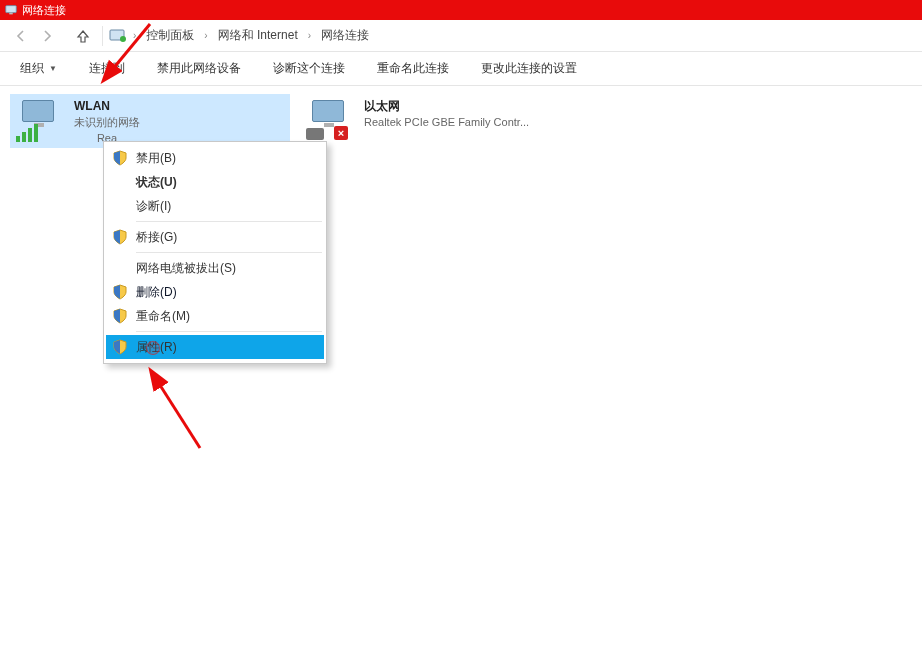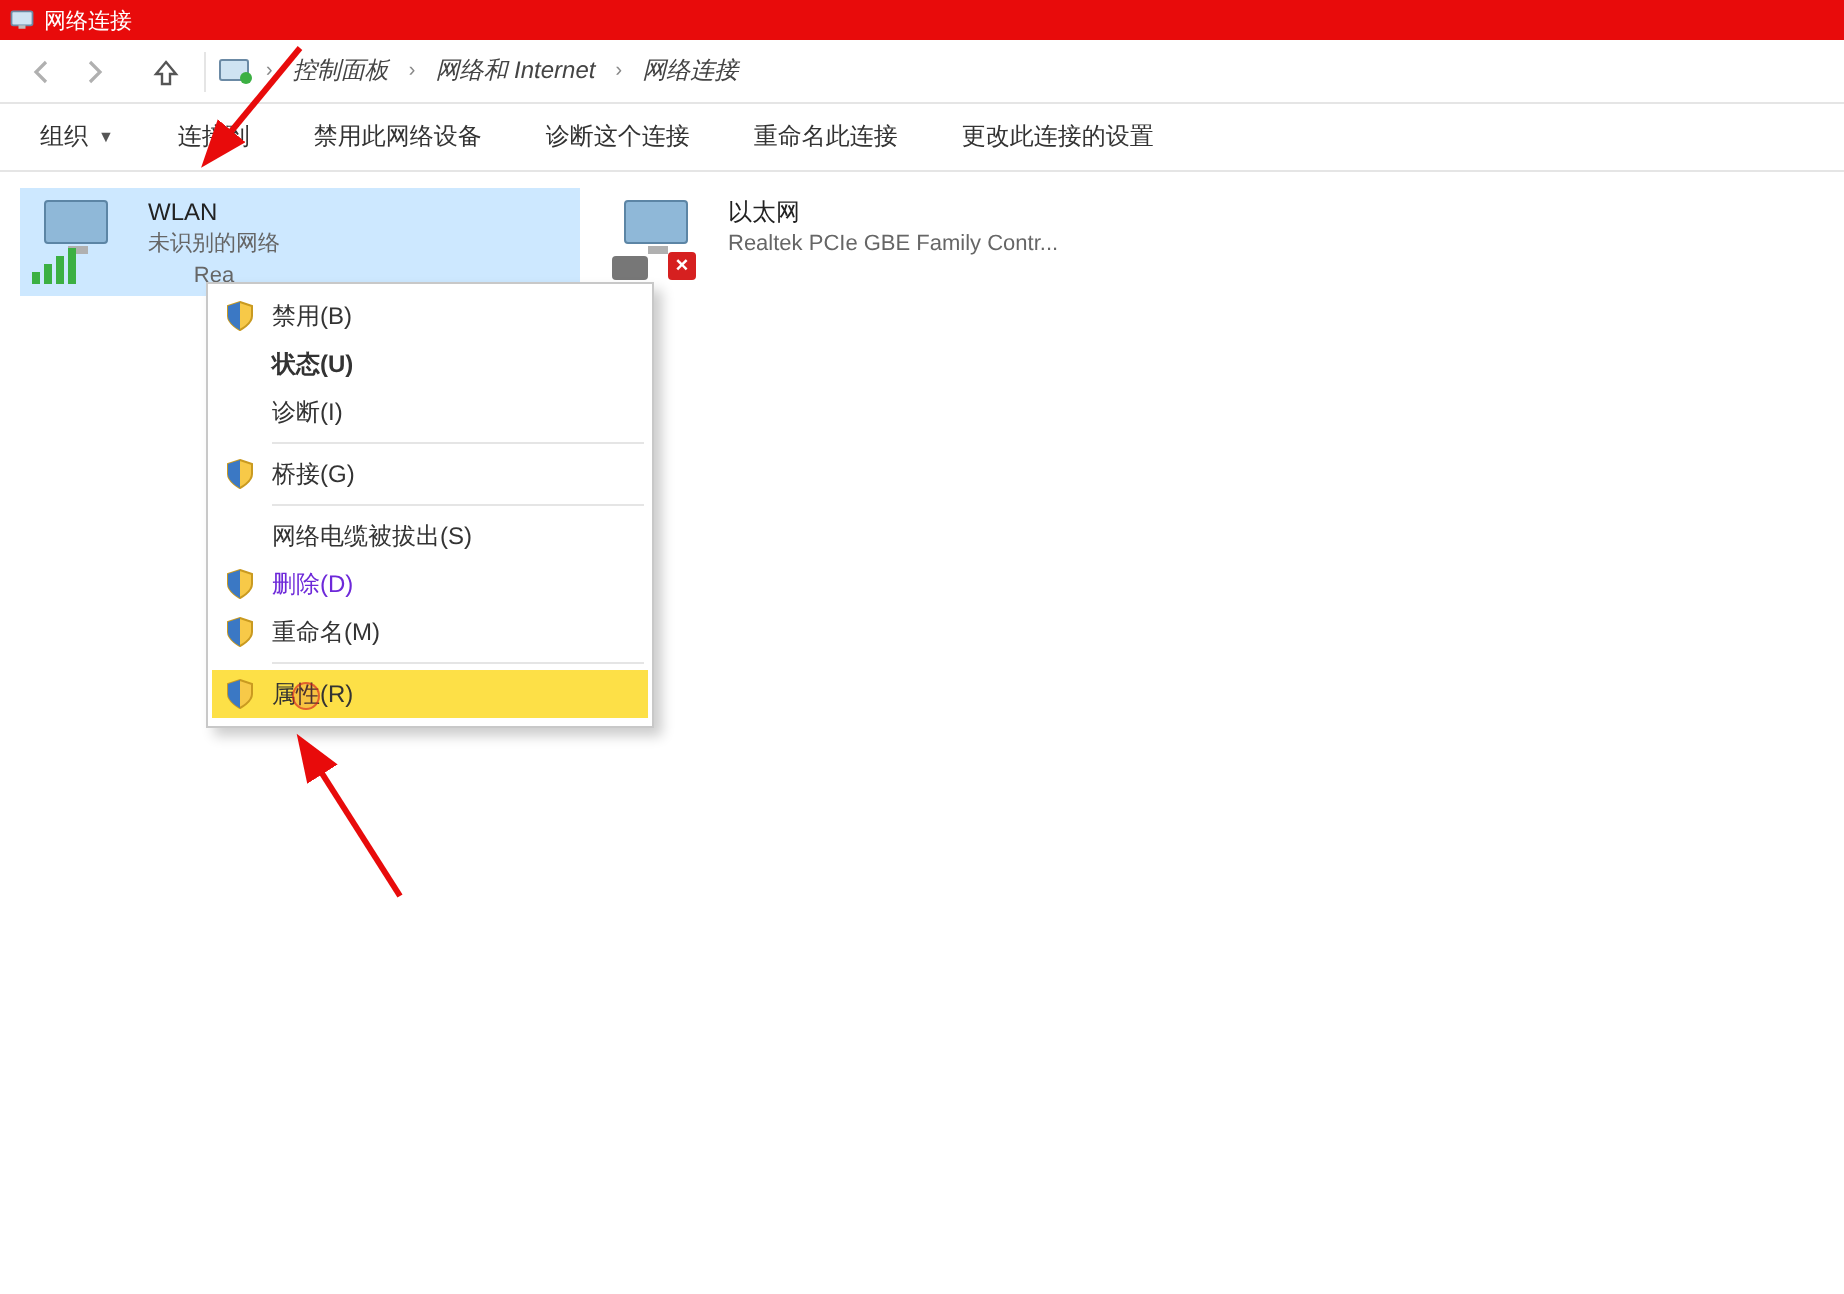--- a/index.html
+++ b/index.html
@@ -10,49 +10,49 @@
     .titlebar .ticon { width: 14px; height: 14px; margin-right: 4px; display:inline-block; }
 
     
     .navbar { height: 32px; border-bottom: 1px solid #e5e5e5; display:flex; align-items:center; padding: 0 8px; font-size:12px; color:#444; }
     .nav-btn { width: 26px; height: 26px; display:flex; align-items:center; justify-content:center; color:#b0b0b0; border-radius:3px; }
     .nav-btn.enabled { color:#555; }
     .up-btn { margin: 0 4px 0 10px; }
     .sep-vert { width:1px; height:20px; background:#e5e5e5; margin: 0 6px 0 2px; }
     .breadcrumb { display:flex; align-items:center; gap:6px; }
     .bc-chev { color:#888; font-size:10px; }
-    .bc-item { padding: 3px 4px; font-style: italic; }
+    .bc-item { padding: 3px 4px; }
     .pc-icon { width:18px; height:14px; display:inline-block; }
 
     
     .cmdbar { height: 34px; border-bottom: 1px solid #e5e5e5; display:flex; align-items:center; padding: 0 10px; gap: 12px; font-size:12px; color:#333; }
     .cmd-item { padding: 5px 10px; display:flex; align-items:center; gap:3px; }
     .drop { font-size:8px; color:#555; margin-left:2px; }
 
     
     .content { position:relative; padding: 8px 10px; display:flex; gap: 10px; }
     .netitem { width: 280px; height: 54px; display:flex; align-items:flex-start; padding: 4px 6px; gap:10px; position:relative; }
     .netitem.selected { background:#cde8ff; }
     .neticon { width:48px; height:44px; position:relative; flex-shrink:0; }
     .neticon .monitor { position:absolute; left:6px; top:2px; width:32px; height:22px; background:#8fb8d8; border:1px solid #5c85a5; border-radius:2px; }
     .neticon .monitor::after { content:""; position:absolute; left:11px; top:22px; width:10px; height:4px; background:#b0b0b0; }
     .neticon .bars { position:absolute; left:0px; bottom:0px; display:flex; align-items:flex-end; gap:2px; }
     .neticon .bars span { width:4px; background:#3cb043; display:inline-block; }
     .neticon .b1{height:6px} .neticon .b2{height:10px} .neticon .b3{height:14px} .neticon .b4{height:18px}
     .neticon .xmark { position:absolute; left:28px; bottom:2px; width:14px; height:14px; background:#d62020; border-radius:2px; color:#fff; font-size:11px; line-height:14px; text-align:center; font-weight:bold; }
     .neticon .plug { position:absolute; left:0px; bottom:2px; width:18px; height:12px; background:#777; border-radius:2px; }
     .netlabels { font-size:12px; line-height:16px; color:#333; }
-    .netlabels .l1 { color:#222; }
+    .netlabels .l1 { color:#222;font-weight:bold; }
     .netlabels .l2, .netlabels .l3 { color:#666; font-size:11px;text-align:center; }
 
     
     .ctxmenu { position:absolute; left:103px; top:141px; width:224px; background:#fff; border:1px solid #c8c8c8; box-shadow: 4px 4px 6px rgba(0,0,0,0.2); padding: 4px 2px; font-size:12px; z-index:10; }
     .ctxitem { height:24px; display:flex; align-items:center; padding-left:30px; position:relative; color:#333; }
-    .ctxitem:hover, .ctxitem.hover { background:#fde047; }
-    .ctxitem.disabled { color:#6d28d9; }
+    .ctxitem:hover, .ctxitem.hover { background:#0ea5e9; }
+    .ctxitem.disabled { color:#0f172a; }
     .ctxitem.bold { font-weight:bold; }
     .ctxsep { height:1px; background:#e5e5e5; margin: 3px 2px 3px 30px; }
     .ctxitem .shield { position:absolute; left:6px; top:4px; width:16px; height:16px; }
     .shield svg { width:16px; height:16px; }
     .ctxitem.hover .clickspot { position:absolute; left:40px; top:6px; width:14px; height:14px; border:1px solid rgba(214,32,32,0.6); border-radius:50%; background:rgba(214,32,32,0.15); }
 
     
     .arrow-svg { position:absolute; pointer-events:none; z-index:20; }
   </style>
 </head>

